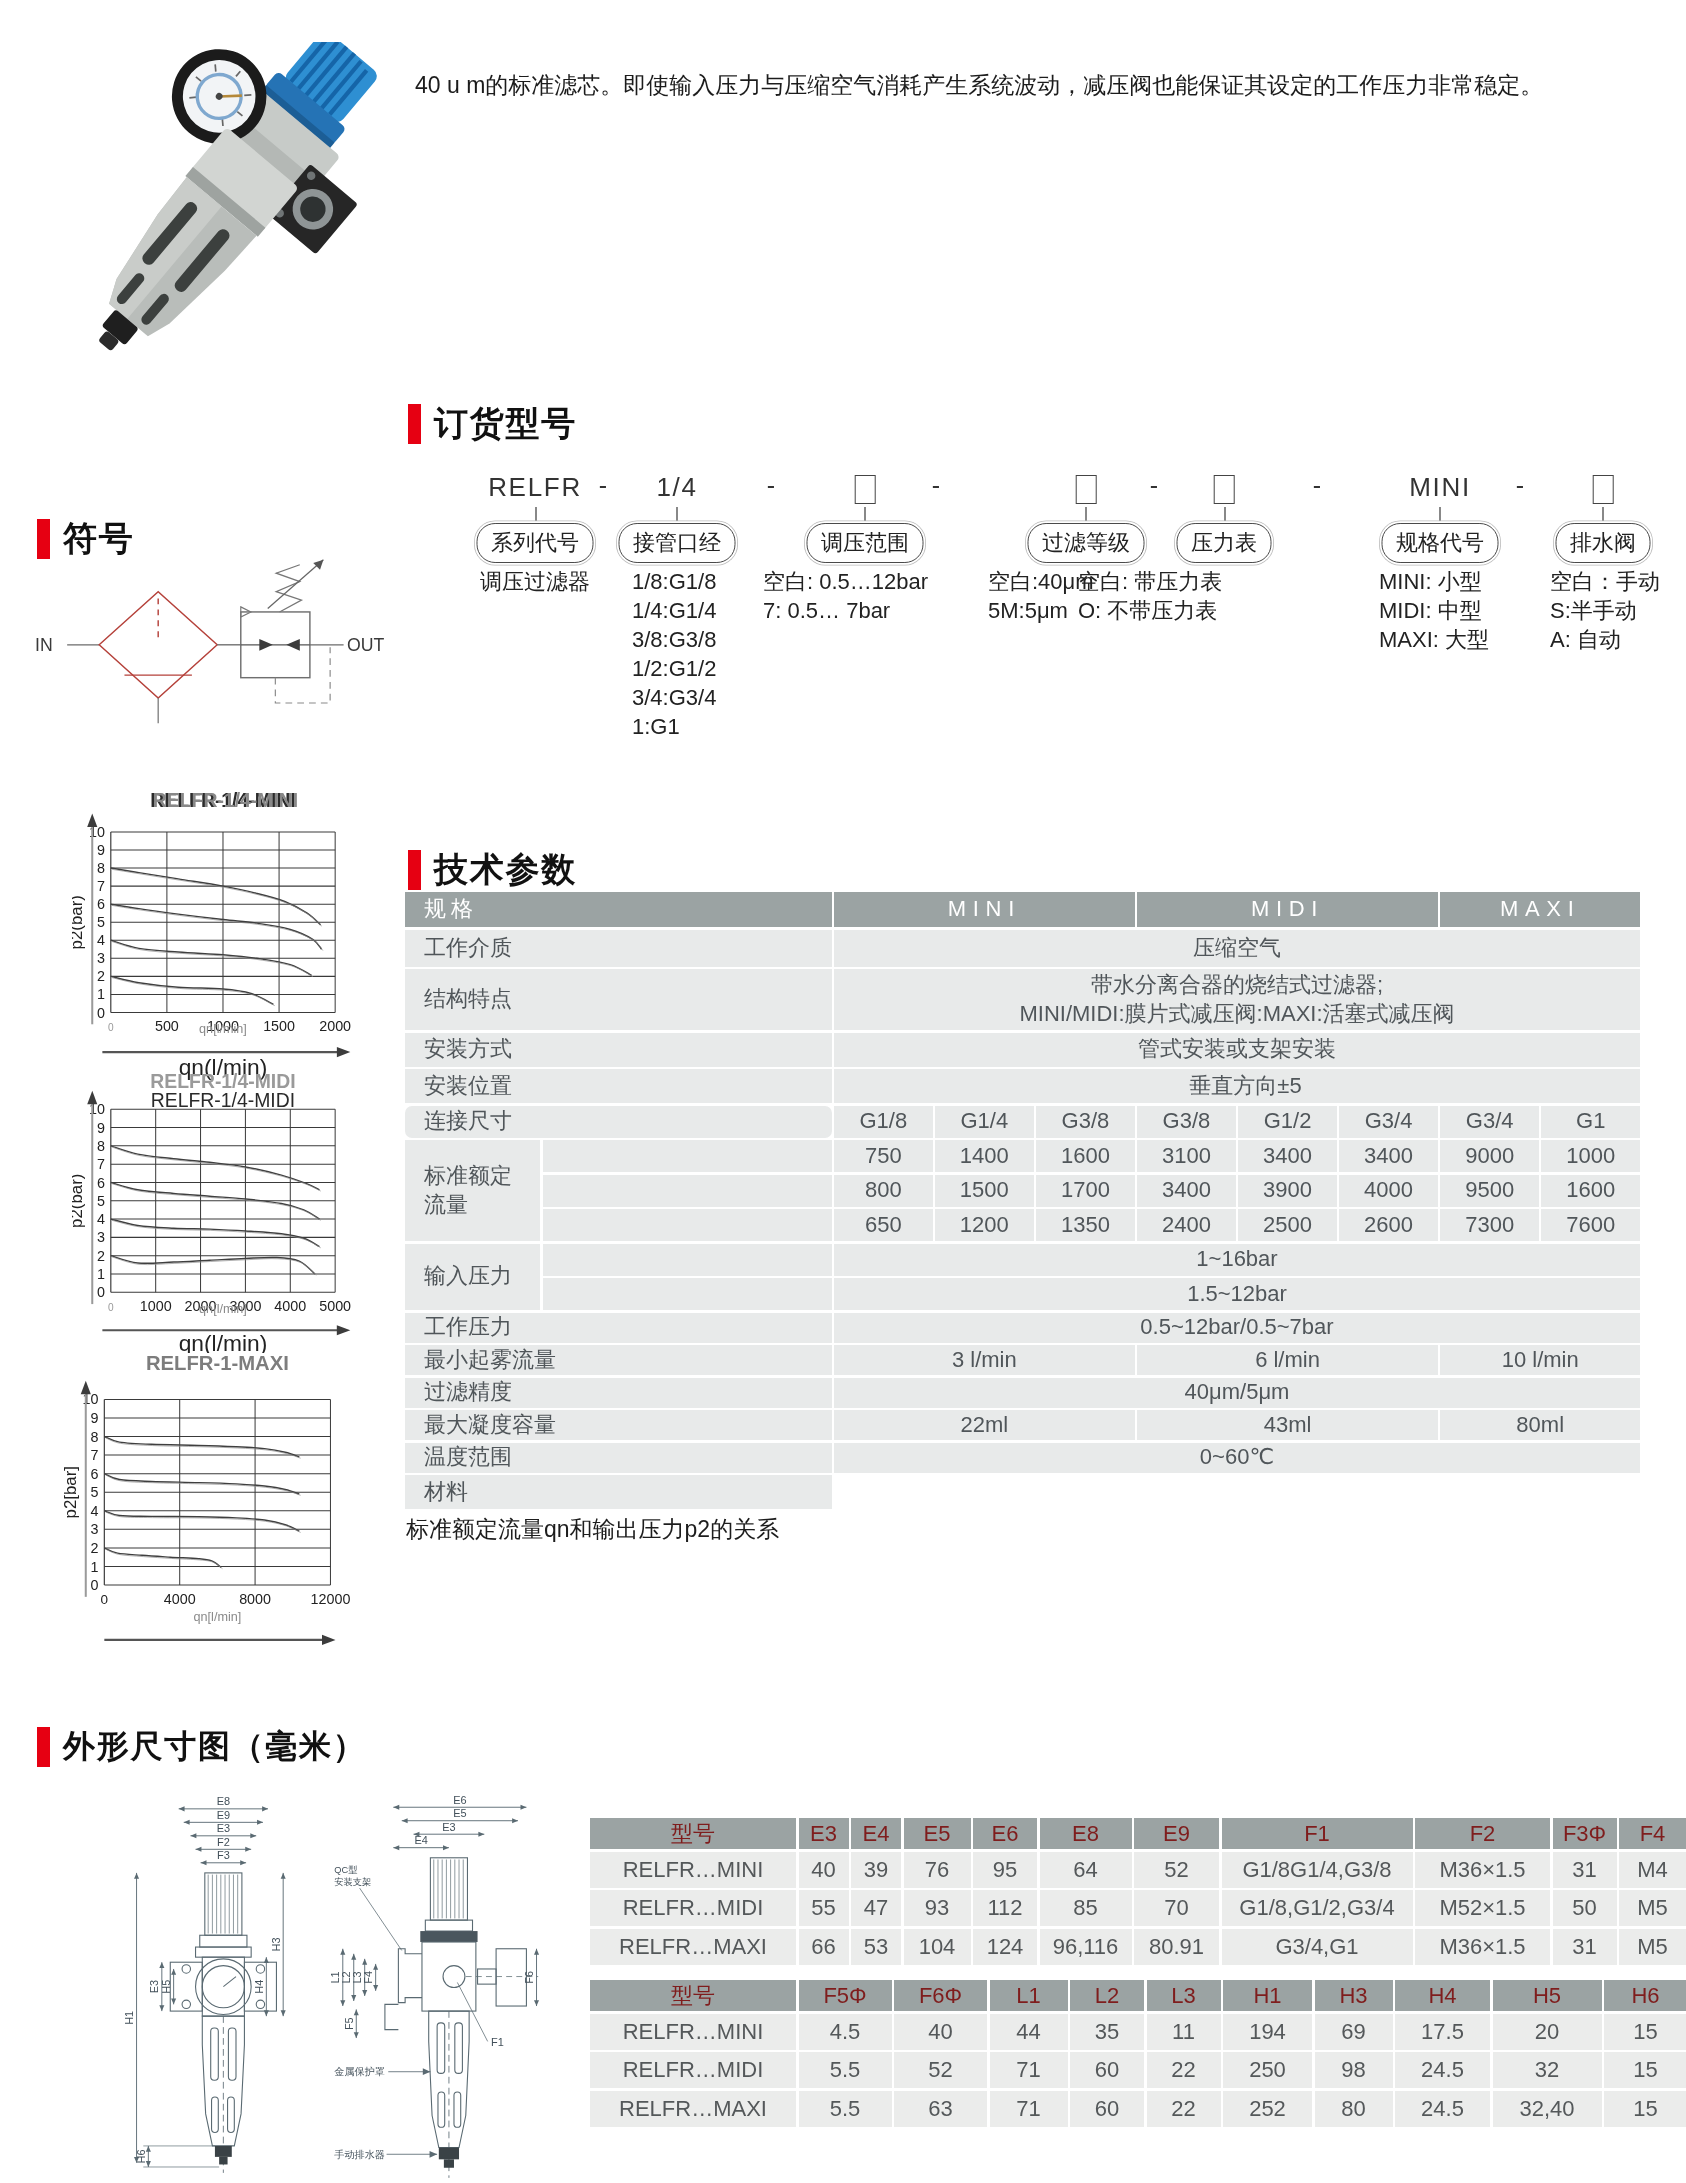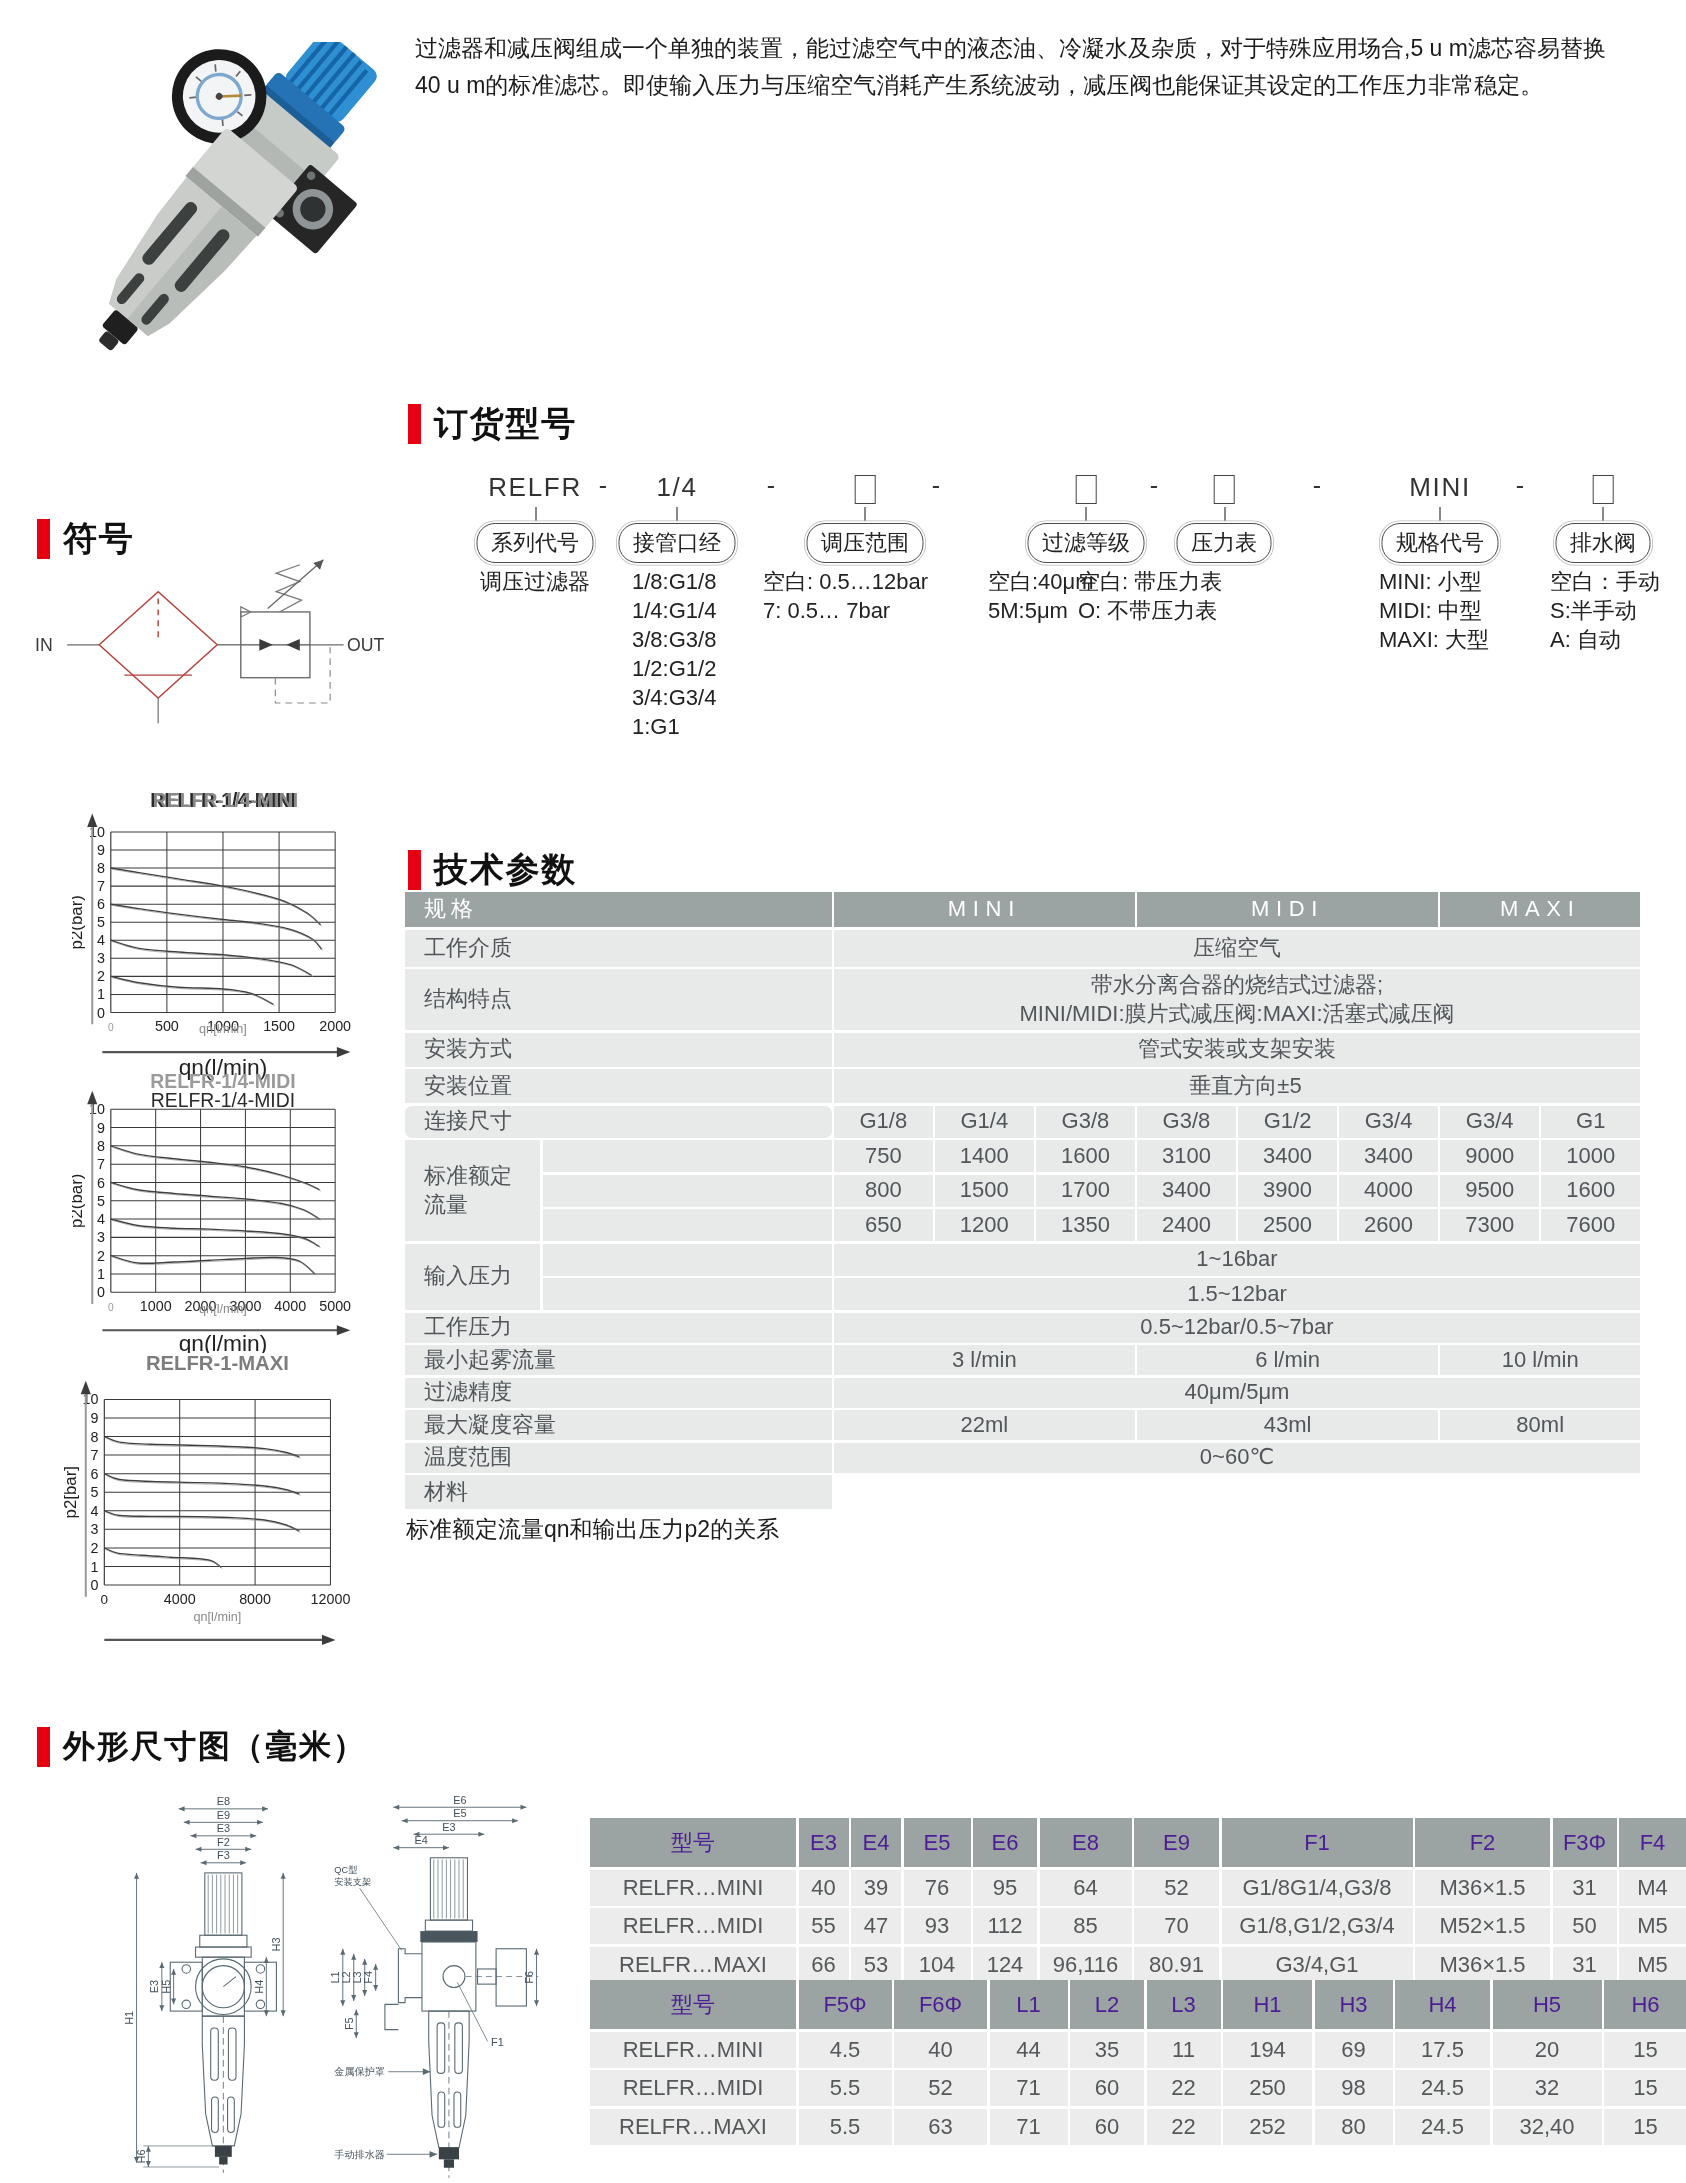--- a/index.html
+++ b/index.html
@@ -28,21 +28,21 @@
           grid-template-rows:35px 37px 61px 34px 34px 32px 32px 32px 32px 32px 32px 30px 30px 30px 30px 30px 34px;
           gap:2.5px;background:#fff;}
   .tc{background:#e8eaea;color:#50565a;font-size:22px;display:flex;align-items:center;justify-content:center;
       white-space:pre-line;text-align:center;line-height:1.3;}
   .tc.lbl{justify-content:flex-start;padding-left:19px;text-align:left;}
   .tc.hd{background:#9ba3a3;color:#fff;letter-spacing:6.7px;}
   .tc.hd.lbl{letter-spacing:5px;}
   
   .dtable{position:absolute;display:grid;gap:2.5px;background:#fff;}
   .dc{background:#ebeceb;color:#54585a;font-size:22px;height:36px;display:flex;align-items:center;justify-content:center;white-space:nowrap;}
-  .dc.hd{background:#9ba3a3;color:#4c1d95;height:49px;}
+  .dc.hd{background:#9ba3a3;color:#7f1d1d;height:31px;}
   .note{position:absolute;left:406px;top:1514px;font-size:23px;color:#1d1d1d;}
   svg text{font-family:"Liberation Sans","DejaVu Sans",sans-serif;}
 </style>
 </head>
 <body>
 
 <svg class="abs" style="left:46px;top:42px;" width="346" height="363" viewBox="0 0 410 430">
   <g transform="rotate(40 205 200)">
 
     <g>
@@ -100,21 +100,21 @@
     </g>
 
     <g>
       <rect x="186" y="368" width="36" height="26" rx="4" fill="#1f1f1f"></rect>
       <rect x="194" y="394" width="20" height="16" rx="4" fill="#2b2b2b"></rect>
     </g>
   </g>
 </svg>
 
 <div class="intro">
-  <span>过滤器和减压阀组成一个单独的装置，能过滤空气中的液态油、冷凝水及杂质，对于特殊应用场合,5 u m滤芯容易替换</span><br>
+  <br>
   <span>40 u m的标准滤芯。即使输入压力与压缩空气消耗产生系统波动，减压阀也能保证其设定的工作压力非常稳定。</span>
 </div>
 
 <div class="sec-head" style="left:408px;top:401px;">
   <div class="bar"></div>
   <div class="txt">订货型号</div>
 </div>
 <div class="sec-head" style="left:37px;top:516px;">
   <div class="bar"></div>
   <div class="txt">符号</div>

